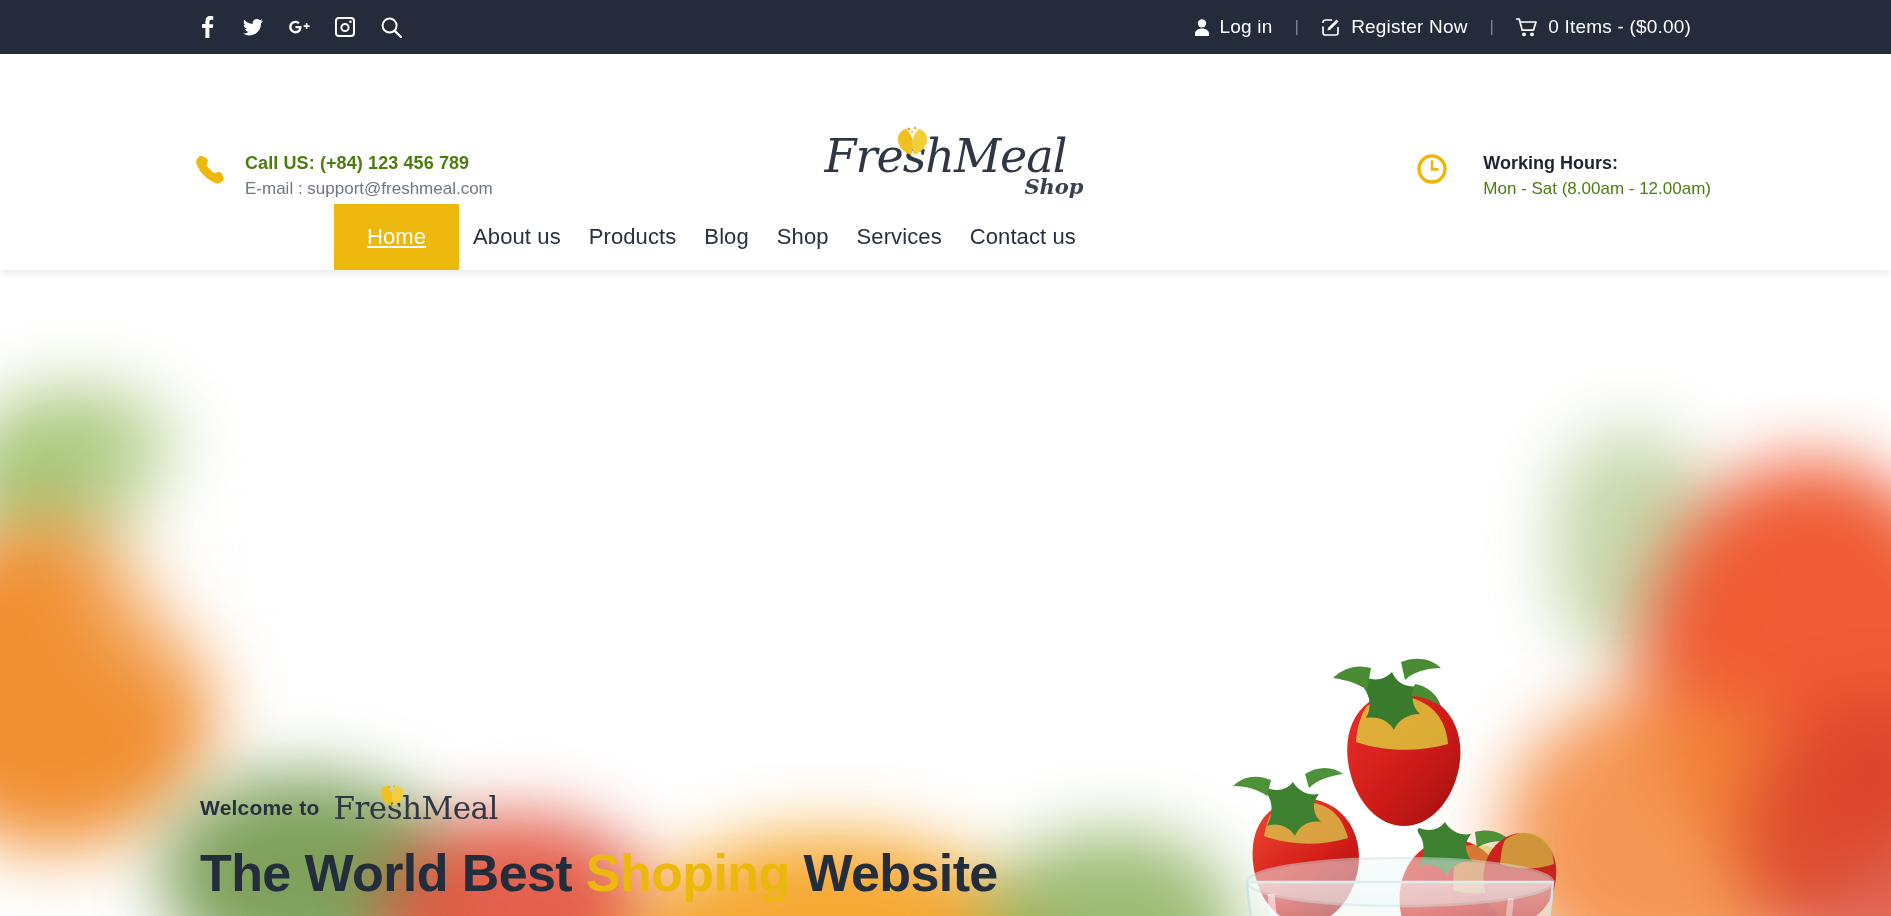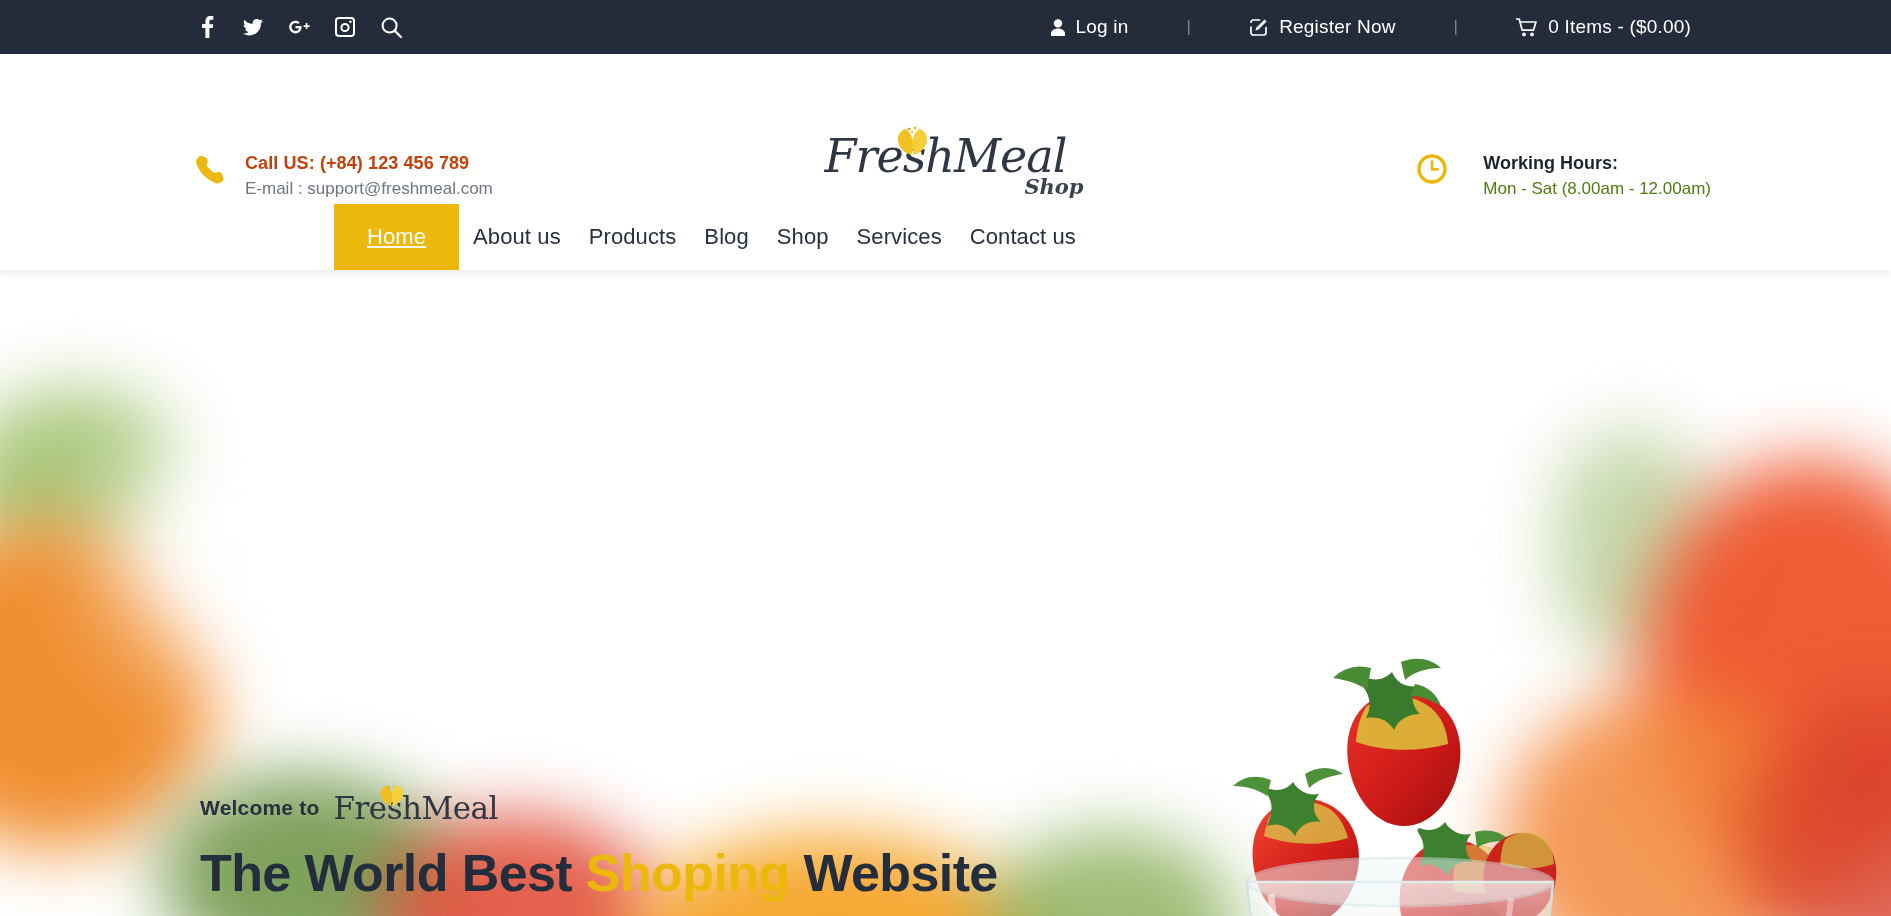--- a/index.html
+++ b/index.html
@@ -35,21 +35,20 @@
   }
   .social .s-ico svg{ display:block; }
 
   .topright{
     margin-left:auto;
     display:flex;
     align-items:center;
     color:#ffffff;
     font-size:19px;
     letter-spacing:.2px;
-    gap:36px;
   }
   .topright .tr-item{
     display:flex;
     align-items:center;
     gap:11px;
     cursor:pointer;
     white-space:nowrap;
   }
   .topright .sep{
     margin:0 22px;
@@ -68,21 +67,21 @@
     position:absolute;
     left:196px; top:96px;
     display:flex;
     align-items:flex-start;
     gap:20px;
   }
   .phone-ico{ margin-top:5px; }
   .hdr-left .l1{
     font-size:18px;
     font-weight:bold;
-    color:#c2410c;
+    color:#4d7c0f;
     letter-spacing:.1px;
     line-height:26px;
     white-space:nowrap;
   }
   .hdr-left .l2{
     font-size:17px;
     color:#6e7683;
     line-height:26px;
     white-space:nowrap;
   }

